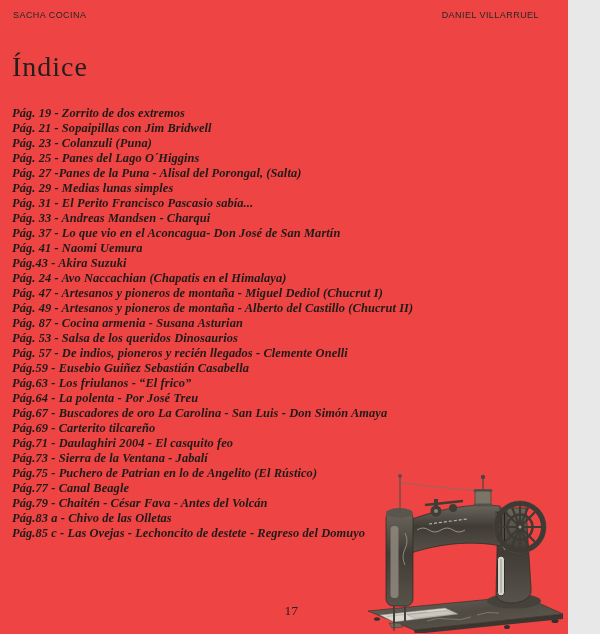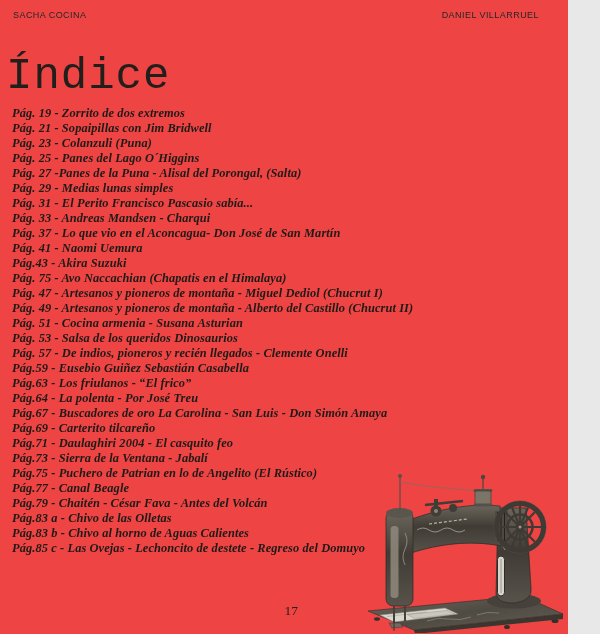--- a/index.html
+++ b/index.html
@@ -12,23 +12,23 @@
     color:#1d1b18;
   }
   .running-head{
     position:absolute;top:10px;
     font-family:"Liberation Sans",sans-serif;
     font-size:9px;letter-spacing:.45px;color:#262626;
   }
   .running-head.left{left:13px;}
   .running-head.right{right:29px;}
   .page-title{
-    position:absolute;left:6px;top:52px;
-    font-family:Liberation Mono, monospace;
-    font-size:44px;font-weight:400;letter-spacing:1px;
+    position:absolute;left:12px;top:52px;
+    font-family:Liberation Serif, serif;
+    font-size:28px;font-weight:400;letter-spacing:1px;
     color:#211f1c;line-height:1.1;margin:0;
   }
   .toc{
     position:absolute;left:12px;top:106px;
     margin:0;padding:0;list-style:none;
   }
   .toc li{
     font-family:"Liberation Serif",serif;
     font-style:italic;font-weight:600;
     font-size:12.4px;line-height:15px;
@@ -59,38 +59,37 @@
       <li>Pág. 21 - Sopaipillas con Jim Bridwell</li>
       <li>Pág. 23 - Colanzuli (Puna)</li>
       <li>Pág. 25 - Panes del Lago O´Higgins</li>
       <li>Pág. 27 -Panes de la Puna - Alisal del Porongal, (Salta)</li>
       <li>Pág. 29 - Medias lunas simples</li>
       <li>Pág. 31 - El Perito Francisco Pascasio sabía...</li>
       <li>Pág. 33 - Andreas Mandsen - Charqui</li>
       <li>Pág. 37 - Lo que vio en el Aconcagua- Don José de San Martín</li>
       <li>Pág. 41 - Naomi Uemura</li>
       <li>Pág.43 - Akira Suzuki</li>
-      <li>Pág. 75 - Avo Naccachian (Chapatis en el Himalaya)</li>
+      <li>Pág. 24 - Avo Naccachian (Chapatis en el Himalaya)</li>
       <li>Pág. 47 - Artesanos y pioneros de montaña - Miguel Dediol (Chucrut I)</li>
       <li>Pág. 49 - Artesanos y pioneros de montaña - Alberto del Castillo (Chucrut II)</li>
-      <li>Pág. 51 - Cocina armenia - Susana Asturian</li>
+      <li>Pág. 87 - Cocina armenia - Susana Asturian</li>
       <li>Pág. 53 - Salsa de los queridos Dinosaurios</li>
       <li>Pág. 57 - De indios, pioneros y recién llegados - Clemente Onelli</li>
       <li>Pág.59 - Eusebio Guiñez Sebastián Casabella</li>
       <li>Pág.63 - Los friulanos - “El frico”</li>
       <li>Pág.64 - La polenta - Por José Treu</li>
       <li>Pág.67 - Buscadores de oro La Carolina - San Luis - Don Simón Amaya</li>
       <li>Pág.69 - Carterito tilcareño</li>
       <li>Pág.71 - Daulaghiri 2004 - El casquito feo</li>
       <li>Pág.73 - Sierra de la Ventana - Jabalí</li>
       <li>Pág.75 - Puchero de Patrian en lo de Angelito (El Rústico)</li>
       <li>Pág.77 - Canal Beagle</li>
       <li>Pág.79 - Chaitén - César Fava - Antes del Volcán</li>
       <li>Pág.83 a - Chivo de las Olletas</li>
-      <li>Pág.83 b - Chivo al horno de Aguas Calientes</li>
       <li>Pág.85 c - Las Ovejas - Lechoncito de destete - Regreso del Domuyo</li>
     </ul>
 
   <div class="page-number">17</div>
 
   <svg class="illustration" viewBox="0 0 200 195" xmlns="http://www.w3.org/2000/svg" aria-hidden="true">
     <defs>
       <linearGradient id="gBody" x1="0" y1="0" x2="0" y2="1">
         <stop offset="0" stop-color="#6b665c"></stop>
         <stop offset="0.45" stop-color="#403c35"></stop>

